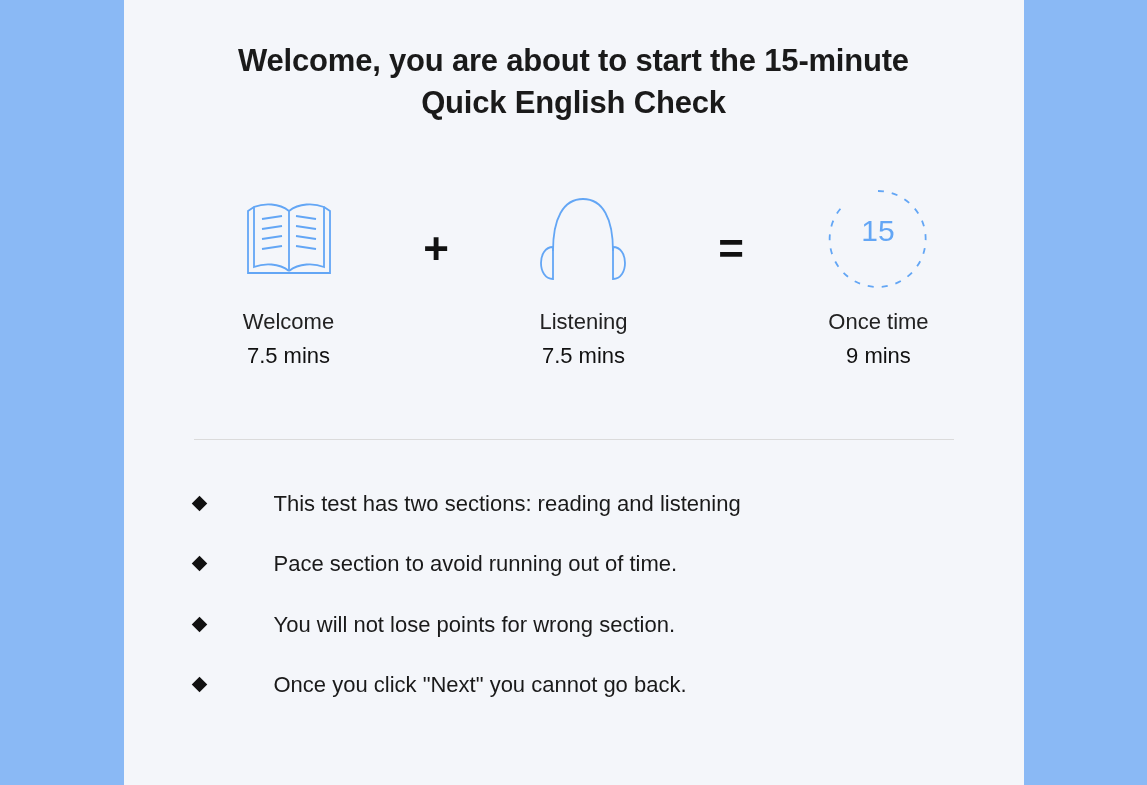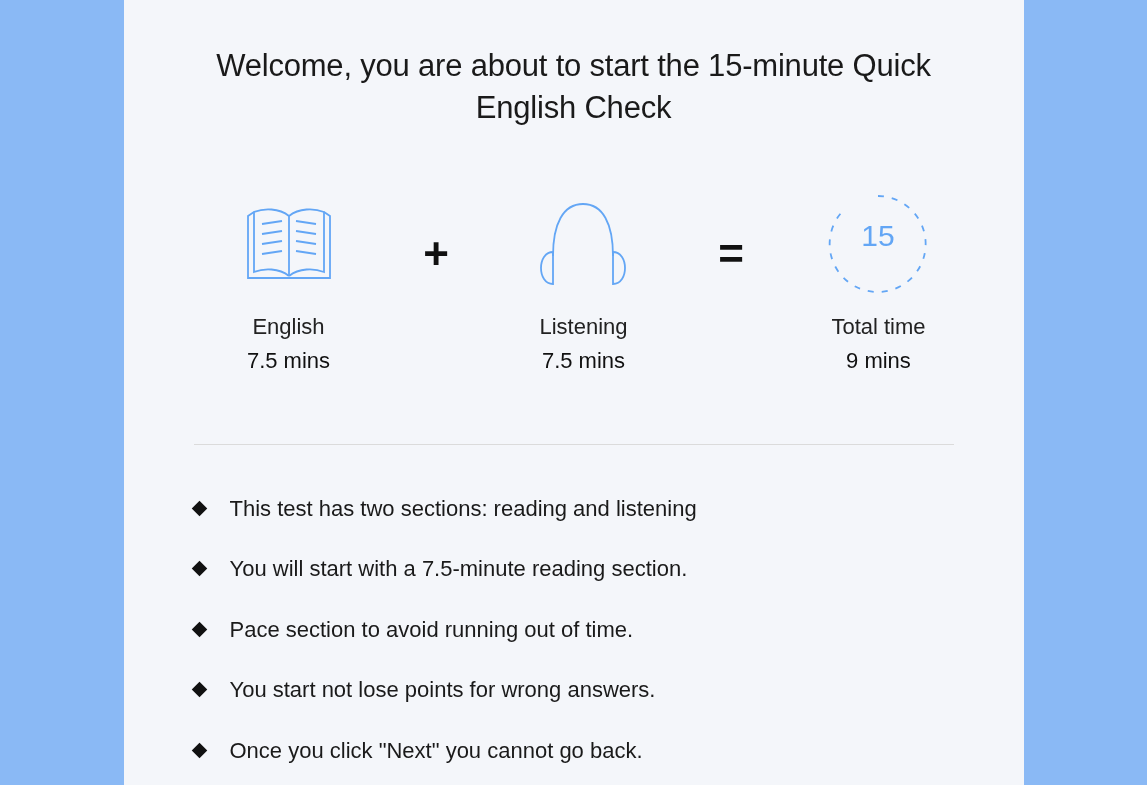--- a/index.html
+++ b/index.html
@@ -12,26 +12,25 @@
     }
     .card {
       background: #f4f6fa;
       width: 900px;
       height: 785px;
       margin: 0 auto;
       padding: 40px 70px 0 70px;
     }
     .title {
       font-size: 31px;
-      font-weight: 400;
+      font-weight: 700;
       color: #1a1a1a;
       text-align: center;
       line-height: 1.35;
       letter-spacing: -0.2px;
-      margin-top: 5px;
       margin-bottom: 65px;
     }
     .sections-row {
       display: flex;
       align-items: center;
       justify-content: space-between;
       padding: 0 10px 0 30px;
       margin-bottom: 70px;
     }
     .section-block {
@@ -74,20 +73,21 @@
       list-style: none;
       padding-left: 0;
     }
     .bullet-list li {
       display: flex;
       align-items: flex-start;
       font-size: 22px;
       color: #1a1a1a;
       margin-bottom: 32px;
       line-height: 1.3;
+      gap: 44px;
     }
     .bullet-diamond {
       display: inline-block;
       width: 11px;
       height: 11px;
       background: #111;
       transform: rotate(45deg);
       margin-right: 25px;
       margin-top: 8px;
       flex-shrink: 0;
@@ -121,21 +121,21 @@
             <line x1="18" y1="28" x2="38" y2="25"></line>
             <line x1="18" y1="38" x2="38" y2="35"></line>
             <line x1="18" y1="48" x2="38" y2="45"></line>
             <line x1="52" y1="15" x2="72" y2="18"></line>
             <line x1="52" y1="25" x2="72" y2="28"></line>
             <line x1="52" y1="35" x2="72" y2="38"></line>
             <line x1="52" y1="45" x2="72" y2="48"></line>
           </g>
         </svg>
       </div>
-      <div class="section-label">English</div>
+      <div class="section-label">Welcome</div>
       <div class="section-duration">7.5 mins</div>
     </div>
 
     <div class="operator">+</div>
 
     <div class="section-block">
       <div class="icon-wrap">
         <svg width="100" height="100" viewBox="0 0 100 100">
           <g fill="none" stroke="#63a6f5" stroke-width="1.8">
             <path d="M20 62 C20 30, 30 10, 50 10 C70 10, 80 30, 80 62"></path>
@@ -152,44 +152,40 @@
 
     <div class="section-block">
       <div class="icon-wrap">
         <svg width="110" height="110" viewBox="0 0 110 110">
           <g fill="none" stroke="#63a6f5" stroke-width="1.8">
             <path d="M55 7 A48 48 0 1 1 18 24" stroke-dasharray="6 8"></path>
             <text x="55" y="57" text-anchor="middle" class="timer-number" stroke="none">15</text>
           </g>
         </svg>
       </div>
-      <div class="section-label">Total time</div>
+      <div class="section-label">Once time</div>
       <div class="section-duration">9 mins</div>
     </div>
 
   </div>
 
   <hr class="divider">
 
   <ul class="bullet-list">
     <li>
         <span class="bullet-diamond"></span>
         <span>This test has two sections: reading and listening</span>
       </li>
     <li>
         <span class="bullet-diamond"></span>
-        <span>You will start with a 7.5-minute reading section.</span>
-      </li>
-    <li>
-        <span class="bullet-diamond"></span>
         <span>Pace section to avoid running out of time.</span>
       </li>
     <li>
         <span class="bullet-diamond"></span>
-        <span>You start not lose points for wrong answers.</span>
+        <span>You will not lose points for wrong section.</span>
       </li>
     <li>
         <span class="bullet-diamond"></span>
         <span>Once you click "Next" you cannot go back.</span>
       </li>
   </ul>
 
 </div>
 
 </body></html>

